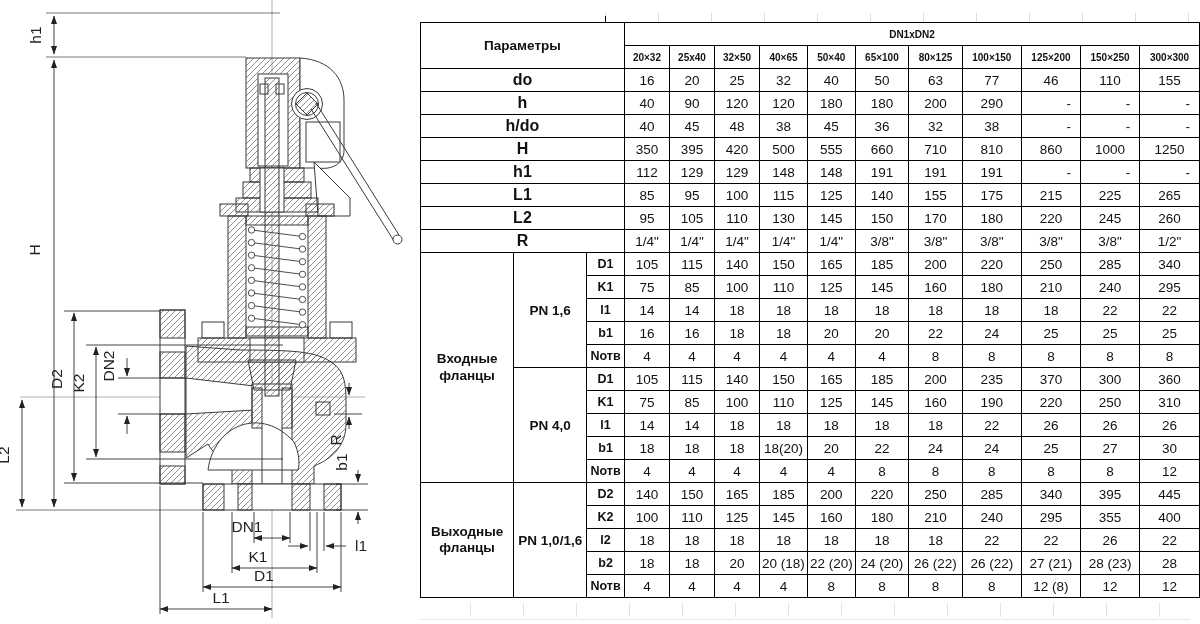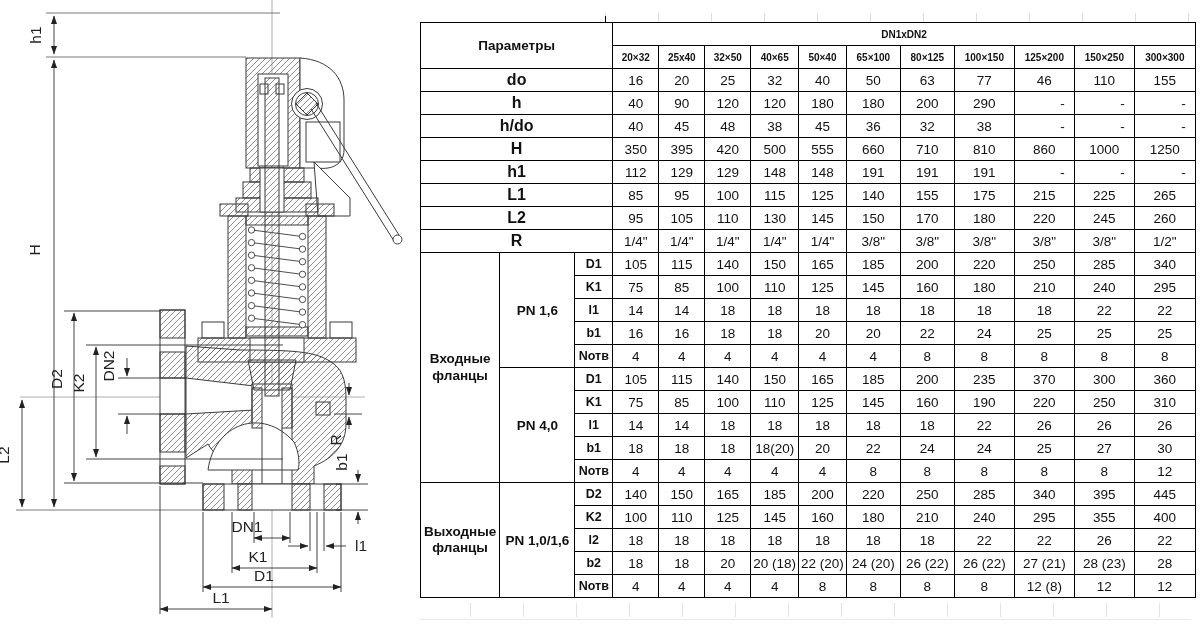--- a/index.html
+++ b/index.html
@@ -8,21 +8,21 @@
   .drawing-pane{position:absolute;left:0;top:0;width:420px;height:624px;}
   .table-pane{position:absolute;left:420px;top:22px;}
   table{border-collapse:collapse;table-layout:fixed;border:1.5px solid #000;}
   col{}
   th,td{border:1px solid #000;height:22px;padding:0 2px;text-align:center;vertical-align:middle;
         overflow:hidden;white-space:nowrap;color:#111;}
   th{font-weight:bold;font-size:10px;}
   td{font-weight:normal;font-size:13.5px;}
   th.corner{font-size:13.5px;}
   th.rowlabel{font-size:16px;}
-  th.grouplabel{font-size:13.5px;white-space:normal;line-height:1.2;padding:0 3px;}
+  th.grouplabel{font-size:13.5px;white-space:normal;line-height:1.2;padding:0 10px;}
   th.pnlabel{font-size:13.5px;white-space:normal;margin-left:43px;}
   th.sublabel{font-size:12.5px;padding:0 1px;}
   td.dash{text-align:right;padding-right:9px;}
   
   .stub-top{position:absolute;left:605px;top:13px;width:584px;height:9px;
     background:repeating-linear-gradient(90deg,#dcdcdc 0 1px,transparent 1px 53px);}
   .stub-black{position:absolute;left:605px;top:16px;width:1px;height:6px;background:#000;}
   .stub-bottom{position:absolute;left:470px;top:603px;width:719px;height:14px;
     background:repeating-linear-gradient(90deg,#e2e2e2 0 1px,transparent 1px 53px);}
   .hline-bottom{position:absolute;left:420px;top:619px;width:770px;height:1px;background:#e8e8e8;}

